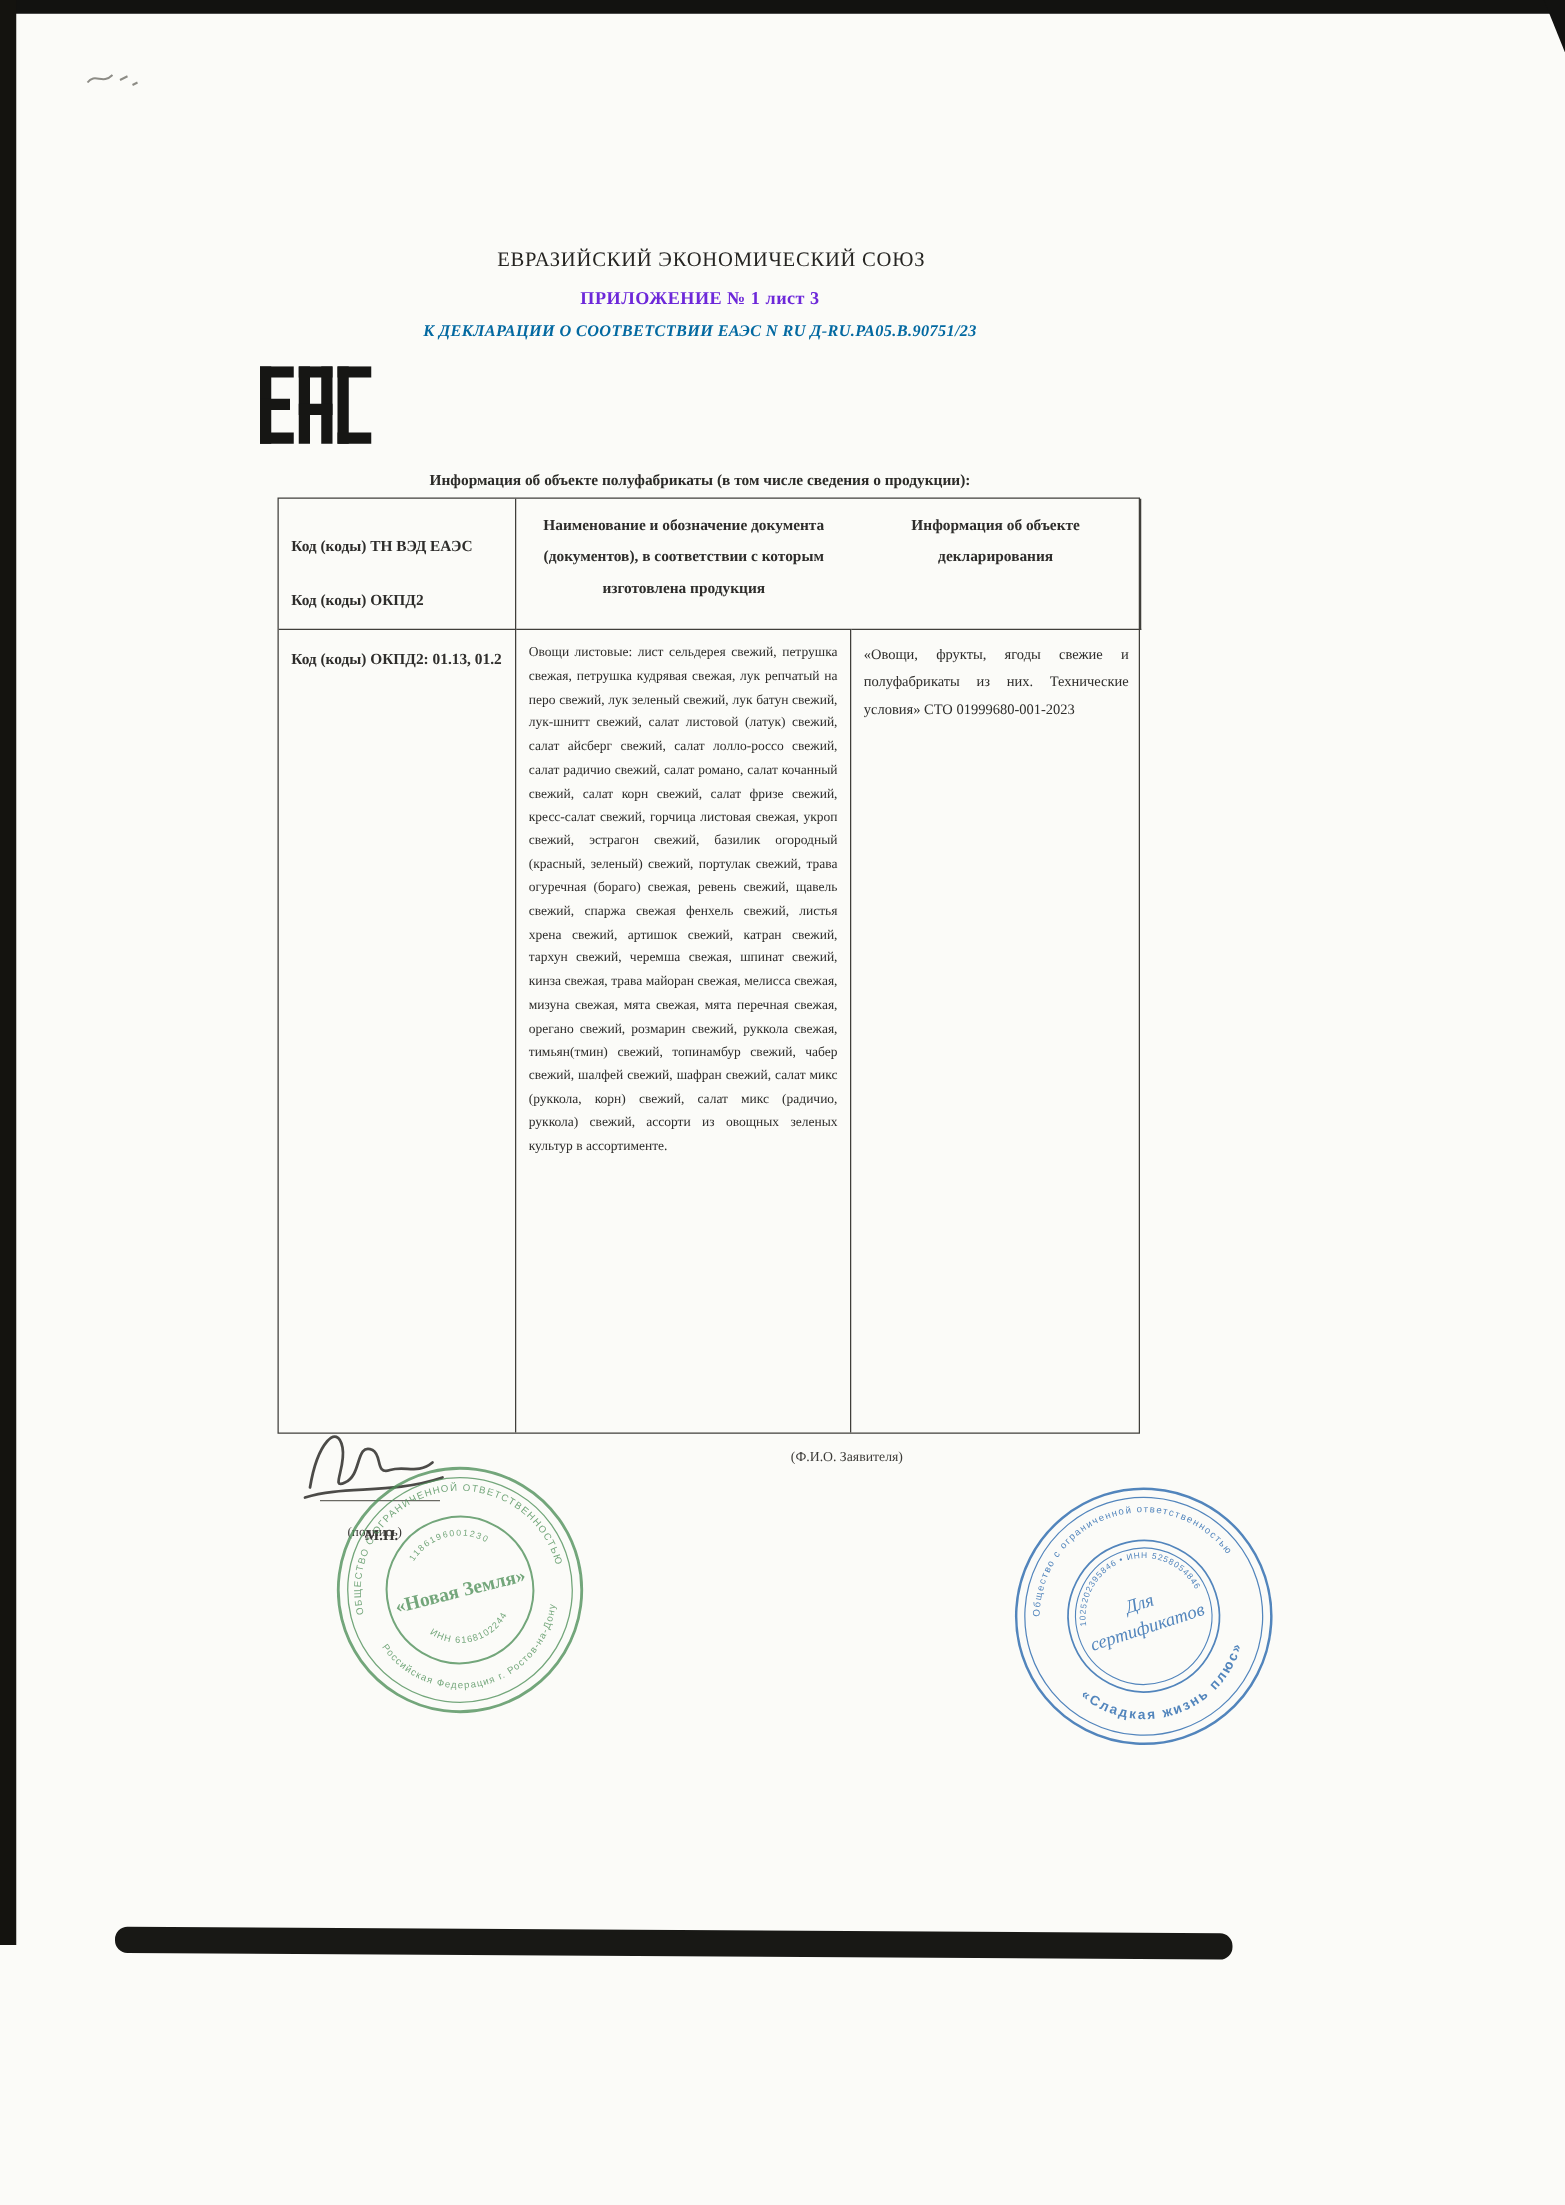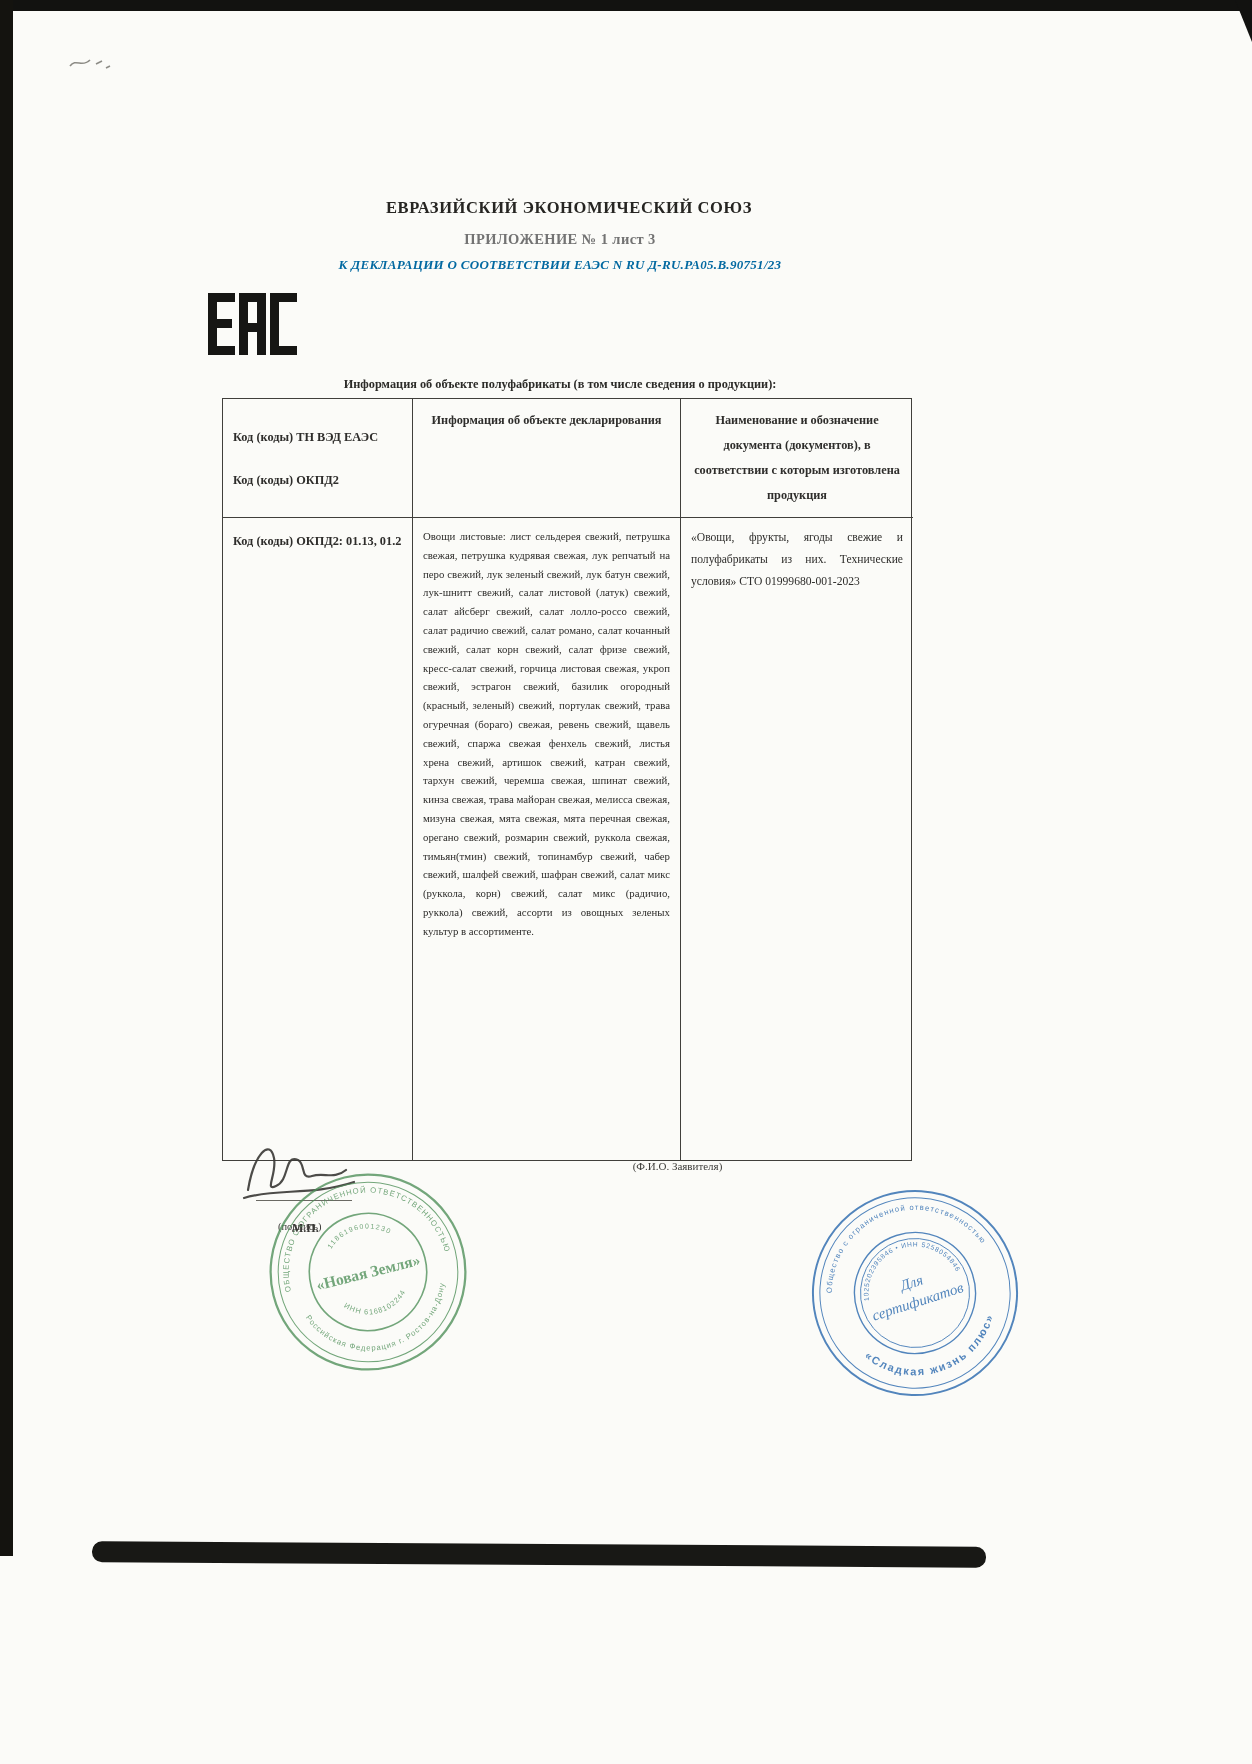--- a/index.html
+++ b/index.html
@@ -15,23 +15,23 @@
   .edge-left   { position:absolute; left:0; top:0; width:13px; height:1556px; background:#14130f; }
   .edge-right-wedge { position:absolute; right:0; top:0; width:26px; height:42px; background:#121210;
                       clip-path:polygon(100% 0, 100% 100%, 35% 0); }
   .edge-bottom { position:absolute; left:92px; top:1544px; width:894px; height:21px;
                  background:#181815; border-radius:10px; transform:rotate(0.35deg); }
   .pen-mark { position:absolute; left:66px; top:52px; }
 
   .content { position:absolute; left:0; top:0; width:1120px; }
 
   .hdr-union { position:absolute; top:198px; width:100%; text-align:center;
-               font-weight:bold; font-size:16.5px; letter-spacing:.6px; color:#262522;padding-left:18px; }
+               font-weight:normal; font-size:16.5px; letter-spacing:.6px; color:#262522;padding-left:18px; }
   .hdr-annex { position:absolute; top:231px; width:100%; text-align:center;
-               font-weight:bold; font-size:14.5px; letter-spacing:.4px; color:#737373; }
+               font-weight:bold; font-size:14.5px; letter-spacing:.4px; color:#6d28d9; }
   .hdr-decl  { position:absolute; top:257px; width:100%; text-align:center;
                font-weight:bold; font-size:13px; letter-spacing:.3px; color:#0369a1;font-style:italic; }
 
   .eac-logo { position:absolute; left:208px; top:293px; width:90px; height:64px; }
   .eac-logo .hidden-text { font-size:0; position:absolute; }
 
   .tbl-caption { position:absolute; top:377px; width:100%; text-align:center;
                  font-weight:bold; font-size:12.3px; color:#2c2b28; }
 
   .decl-table { position:absolute; left:222px; top:398px; width:690px;
@@ -107,22 +107,22 @@
       </svg>
     </div>
 
     <div class="tbl-caption">Информация об объекте полуфабрикаты (в том числе сведения о продукции):</div>
 
     <div class="decl-table">
       <div class="cell head h1">
         <span>Код (коды) ТН ВЭД ЕАЭС</span>
         <span>Код (коды) ОКПД2</span>
       </div>
+      <div class="cell head h3 last-col">Наименование и обозначение документа (документов), в соответствии с которым изготовлена продукция</div>
       <div class="cell head h2">Информация об объекте декларирования</div>
-      <div class="cell head h3 last-col">Наименование и обозначение документа (документов), в соответствии с которым изготовлена продукция</div>
 
       <div class="cell body-cell b1 last-row">
         <span class="blockpart">
           <span>Код (коды) ОКПД2: </span>
           <span>01.13, 01.2 </span>
         </span>
       </div>
       <div class="cell body-cell b2 last-row">Овощи листовые: лист сельдерея свежий, петрушка свежая, петрушка кудрявая свежая, лук репчатый на перо свежий, лук зеленый свежий, лук батун свежий, лук-шнитт свежий, салат листовой (латук) свежий, салат айсберг свежий, салат лолло-россо свежий, салат радичио свежий, салат романо, салат кочанный свежий, салат корн свежий, салат фризе свежий, кресс-салат свежий, горчица листовая свежая, укроп свежий, эстрагон свежий, базилик огородный (красный, зеленый) свежий, портулак свежий, трава огуречная (бораго) свежая, ревень свежий, щавель свежий, спаржа свежая фенхель свежий, листья хрена свежий, артишок свежий, катран свежий, тархун свежий, черемша свежая, шпинат свежий, кинза свежая, трава майоран свежая, мелисса свежая, мизуна свежая, мята свежая, мята перечная свежая, орегано свежий, розмарин свежий, руккола свежая, тимьян(тмин) свежий, топинамбур свежий, чабер свежий, шалфей свежий, шафран свежий, салат микс (руккола, корн) свежий, салат микс (радичио, руккола) свежий, ассорти из овощных зеленых культур в ассортименте.</div>
       <div class="cell body-cell b3 last-col last-row">«Овощи, фрукты, ягоды свежие и полуфабрикаты из них. Технические условия» СТО 01999680-001-2023</div>
     </div>

